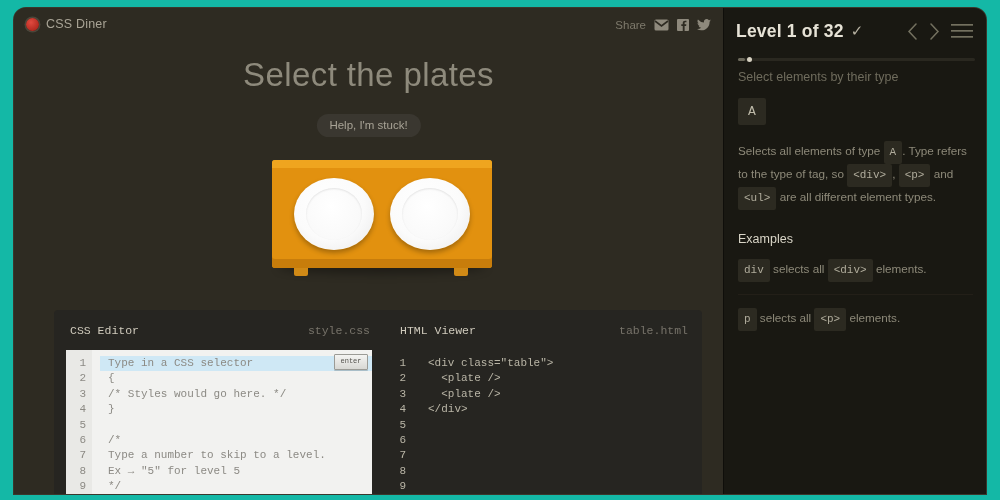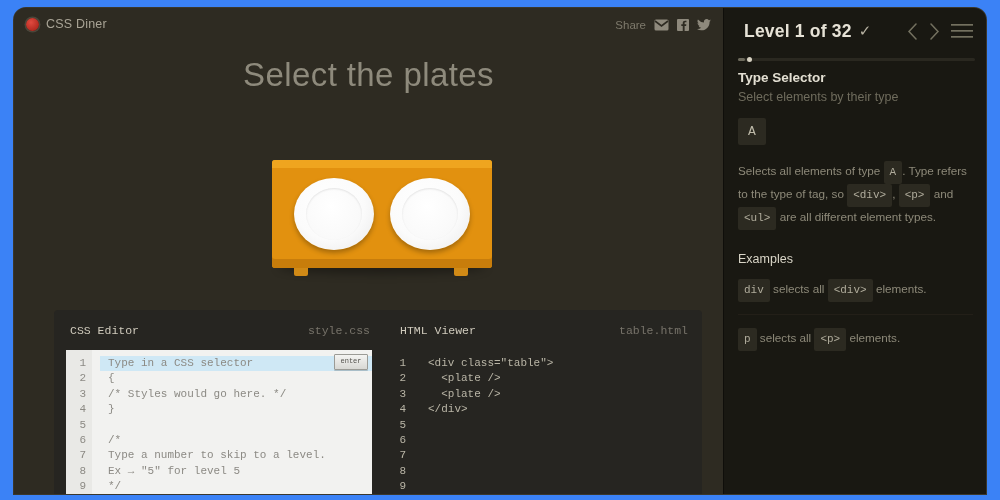--- a/index.html
+++ b/index.html
@@ -4,21 +4,21 @@
 <style>
   html, body {
     margin: 0; padding: 0;
     background: #1a1a16;
     font-family: "Liberation Sans", sans-serif;
   }
   #app {
     position: relative;
     width: 1000px; height: 500px;
     overflow: hidden;
-    background: #3b82f6;
+    background: #14b8a6;
   }
 
   
   .window {
     position: absolute;
     left: 14px; top: 8px;
     width: 972px; height: 486px;
     border-radius: 12px 12px 0 0;
     background: #2e2b22;
     overflow: hidden;
@@ -208,21 +208,21 @@
     position: absolute;
     left: 709px; top: 0;
     width: 263px; height: 486px;
     background: #191812;
     border-left: 1px solid #0f0e0a;
     overflow: hidden;
   }
   .sb-head {
     position: relative;
     height: 46px;
-    padding: 0 14px 0 20px;
+    padding: 0 14px 0 12px;
     display: flex; align-items: center;
   }
   .level-title {
     font-size: 17.5px; font-weight: 700; color: #e6e2d6;
     letter-spacing: .2px;
   }
   .level-check {
     margin-left: 7px; color: #b9b4a4; font-size: 15px; font-weight: 400;
   }
   .sb-nav {
@@ -319,20 +319,21 @@
           </a>
           <a class="share-ic">
             <svg width="14" height="12" viewBox="0 0 14 12">
               <path d="M14 1.6c-.5.23-1.05.38-1.62.45.58-.35 1.03-.9 1.24-1.56-.55.32-1.15.56-1.8.68A2.83 2.83 0 0 0 9.76 0a2.84 2.84 0 0 0-2.77 3.48A8.06 8.06 0 0 1 .96.52 2.85 2.85 0 0 0 1.85 4.3 2.8 2.8 0 0 1 .56 3.95v.04c0 1.37.98 2.52 2.27 2.78-.24.06-.5.1-.75.1-.18 0-.36-.02-.53-.05a2.84 2.84 0 0 0 2.65 1.97A5.7 5.7 0 0 1 0 10.02a8.03 8.03 0 0 0 4.4 1.29c5.28 0 8.17-4.37 8.17-8.17l-.01-.37c.56-.4 1.05-.9 1.44-1.47z" fill="#a9a496"></path>
             </svg>
           </a>
         </div>
       </div>
 
       <div class="headline">Select the plates</div>
+      <button class="help-btn">Help, I'm stuck!</button>
 
       <div class="scene">
         <div class="table-shadow"></div>
         <div class="table-leg l"></div>
         <div class="table-leg r"></div>
         <div class="table-top">
           <div class="plate p1"></div>
           <div class="plate p2"></div>
         </div>
       </div>
@@ -430,21 +431,20 @@
           </span>
         </div>
       </div>
 
       <div class="progress">
         <div class="progress-fill" style="width: 3%;"></div>
         <div class="progress-knob" style="left: calc(3% + 2px);"></div>
       </div>
 
       <div class="sb-body">
-        <div class="lesson-title">Type Selector</div>
         <div class="lesson-sub">Select elements by their type</div>
         <span class="chip big">A</span>
         <div class="lesson-desc" id="lesson-desc">Selects all elements of type <span class="chip">A</span>. Type refers to the type of tag, so <span class="chip">&lt;div&gt;</span>, <span class="chip">&lt;p&gt;</span> and <span class="chip">&lt;ul&gt;</span> are all different element types.</div>
         <div class="ex-title">Examples</div>
         <div id="examples">
             <div class="ex-row"><span class="chip">div</span> selects all <span class="chip">&lt;div&gt;</span> elements.</div>
             <div class="ex-row"><span class="chip">p</span> selects all <span class="chip">&lt;p&gt;</span> elements.</div>
           </div>
       </div>
 

